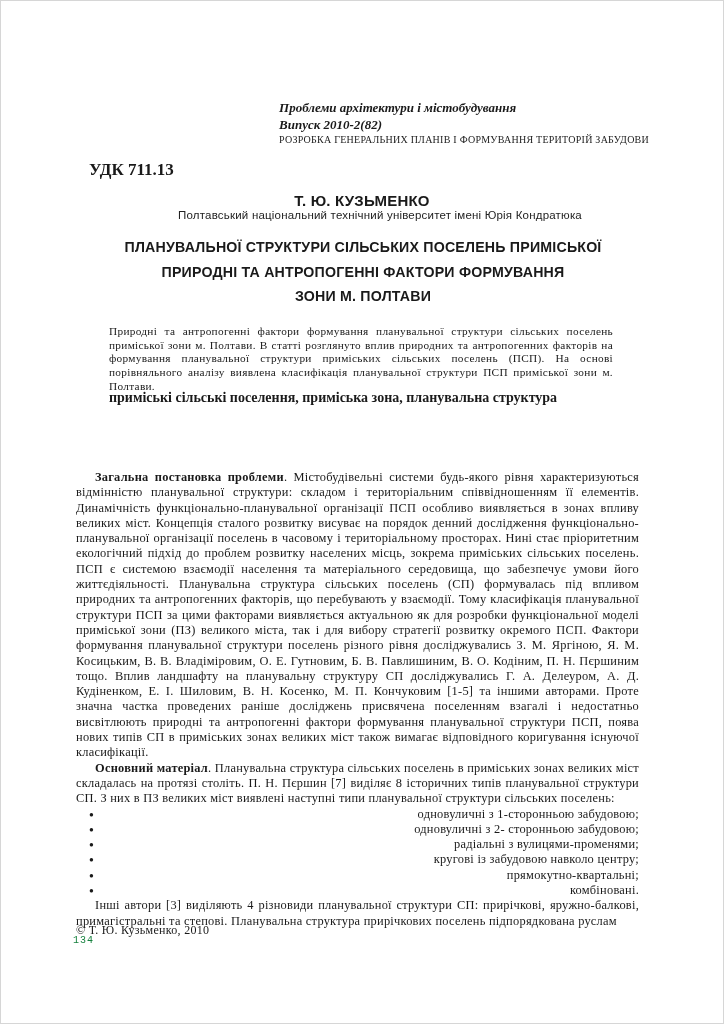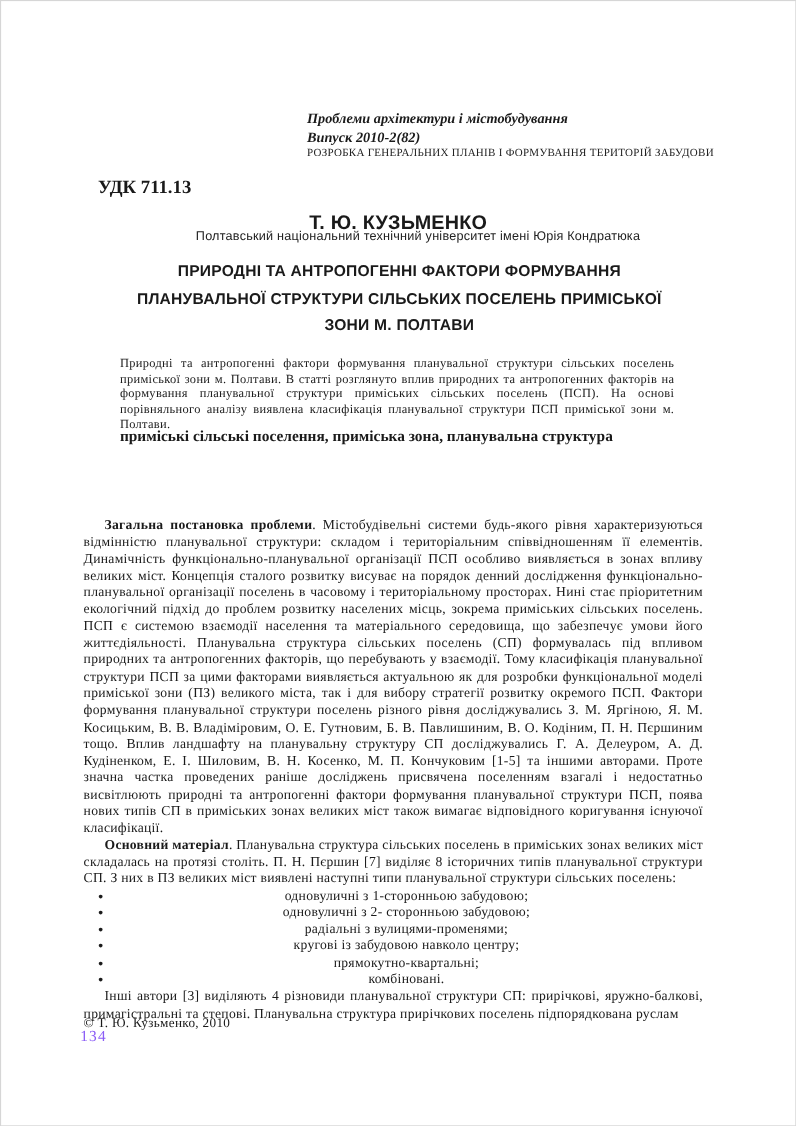--- a/index.html
+++ b/index.html
@@ -66,21 +66,21 @@
 
   
   .udc {
     position:absolute; left:88px; top:159px;
     font-weight:bold; font-size:17px;
   }
   .author {
     position:absolute; left:0; right:0; top:191px;
     text-align:center;
     font-family:"Liberation Sans", sans-serif;
-    font-weight:bold; font-size:18px; letter-spacing:0.2px;
+    font-weight:bold; font-size:15px; letter-spacing:0.2px;
   }
   .affiliation {
     position:absolute; left:0; right:0; top:208px;
     text-align:center;
     font-family:"Liberation Sans", sans-serif;
     font-size:11.5px; color:#222; letter-spacing:0.2px;padding-left:36px;
   }
   .title {
     position:absolute; left:86px; width:552px; top:234px;
     text-align:center;
@@ -108,58 +108,58 @@
     text-align:justify;
     letter-spacing:0.25px;
     margin-top:23px;
   }
   .body-text p { margin:0; text-indent:19px; }
   .lead { font-weight:bold; }
   ul.type-list { margin:0; padding:0; list-style:none; }
   ul.type-list li {
     position:relative;
     padding-left:24px;
-    text-align:center;
+    text-align:right;
   }
   ul.type-list li::before {
     content:"\25CF";
     position:absolute; left:13px; top:0;
     font-size:8px;
   }
 
   
   .copyright {
     position:absolute; left:75px; top:922px;
     font-size:12px; letter-spacing:0.3px;
   }
   .page-number {
     position:absolute; left:72px; top:934px;
-    font-family:Liberation Serif, serif;
-    font-size:14px; color:#8b5cf6; letter-spacing:1px;
+    font-family:Liberation Mono, monospace;
+    font-size:10px; color:#15803d; letter-spacing:1px;
   }
 </style>
 </head>
 <body>
 
 <div class="page">
 
 
   <div class="header-right">
     <div class="journal-series">Проблеми архітектури і містобудування</div>
     <div class="journal-issue">Випуск 2010-2(82)</div>
     <div class="journal-section">РОЗРОБКА ГЕНЕРАЛЬНИХ ПЛАНІВ І ФОРМУВАННЯ ТЕРИТОРІЙ ЗАБУДОВИ</div>
   </div>
 
   <div class="udc">УДК 711.13</div>
   <div class="author">Т. Ю. КУЗЬМЕНКО</div>
   <div class="affiliation">Полтавський національний технічний університет імені Юрія Кондратюка</div>
 
   <div class="title">
+    <div>ПЛАНУВАЛЬНОЇ СТРУКТУРИ СІЛЬСЬКИХ ПОСЕЛЕНЬ ПРИМІСЬКОЇ</div>
     <div>ПРИРОДНІ ТА АНТРОПОГЕННІ ФАКТОРИ ФОРМУВАННЯ</div>
-    <div>ПЛАНУВАЛЬНОЇ СТРУКТУРИ СІЛЬСЬКИХ ПОСЕЛЕНЬ ПРИМІСЬКОЇ</div>
     <div>ЗОНИ М. ПОЛТАВИ</div>
   </div>
 
   <div class="abstract">Природні та антропогенні фактори формування планувальної структури сільських поселень приміської зони м. Полтави. В статті розглянуто вплив природних та антропогенних факторів на формування планувальної структури приміських сільських поселень (ПСП). На основі порівняльного аналізу виявлена класифікація планувальної структури ПСП приміської зони м. Полтави.</div>
   <div class="keywords">приміські сільські поселення, приміська зона, планувальна структура</div>
 
   <div class="body-text">
     <p><span class="lead">Загальна постановка проблеми</span><span>. Містобудівельні системи будь-якого рівня характеризуються відмінністю планувальної структури: складом і територіальним співвідношенням її елементів. Динамічність функціонально-планувальної організації ПСП особливо виявляється в зонах впливу великих міст. Концепція сталого розвитку висуває на порядок денний дослідження функціонально-планувальної організації поселень в часовому і територіальному просторах. Нині стає пріоритетним екологічний підхід до проблем розвитку населених місць, зокрема приміських сільських поселень. ПСП є системою взаємодії населення та матеріального середовища, що забезпечує умови його життєдіяльності. Планувальна структура сільських поселень (СП) формувалась під впливом природних та антропогенних факторів, що перебувають у взаємодії. Тому класифікація планувальної структури ПСП за цими факторами виявляється актуальною як для розробки функціональної моделі приміської зони (ПЗ) великого міста, так і для вибору стратегії розвитку окремого ПСП. Фактори формування планувальної структури поселень різного рівня досліджувались З. М. Яргіною, Я. М. Косицьким, В. В. Владіміровим, О. Е. Гутновим, Б. В. Павлишиним, В. О. Кодіним, П. Н. Пєршиним тощо. Вплив ландшафту на планувальну структуру СП досліджувались Г. А. Делеуром, А. Д. Кудіненком, Е. І. Шиловим, В. Н. Косенко, М. П. Кончуковим [1-5] та іншими авторами. Проте значна частка проведених раніше досліджень присвячена поселенням взагалі і недостатньо висвітлюють природні та антропогенні фактори формування планувальної структури ПСП, поява нових типів СП в приміських зонах великих міст також вимагає відповідного коригування існуючої класифікації.</span></p>
 
     <p><span class="lead">Основний матеріал</span><span>. Планувальна структура сільських поселень в приміських зонах великих міст складалась на протязі століть. П. Н. Пєршин [7] виділяє 8 історичних типів планувальної структури СП. З них в ПЗ великих міст виявлені наступні типи планувальної структури сільських поселень:</span></p>

